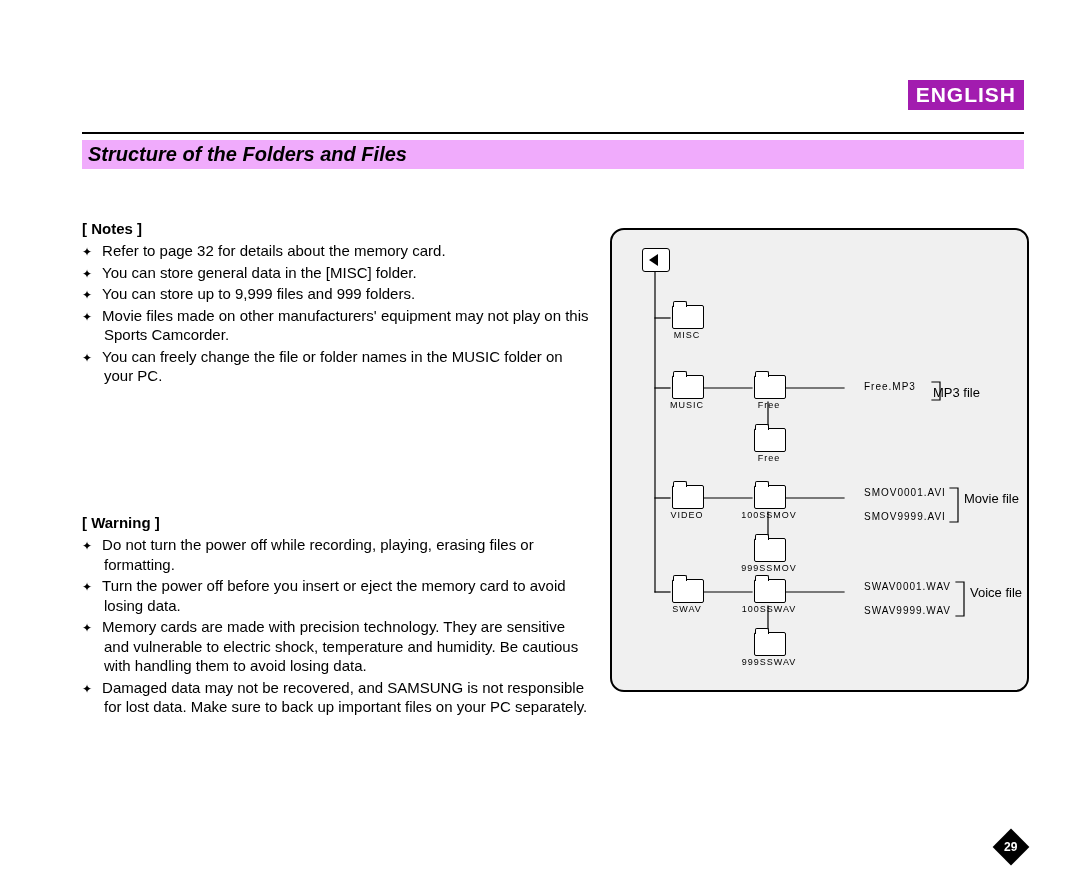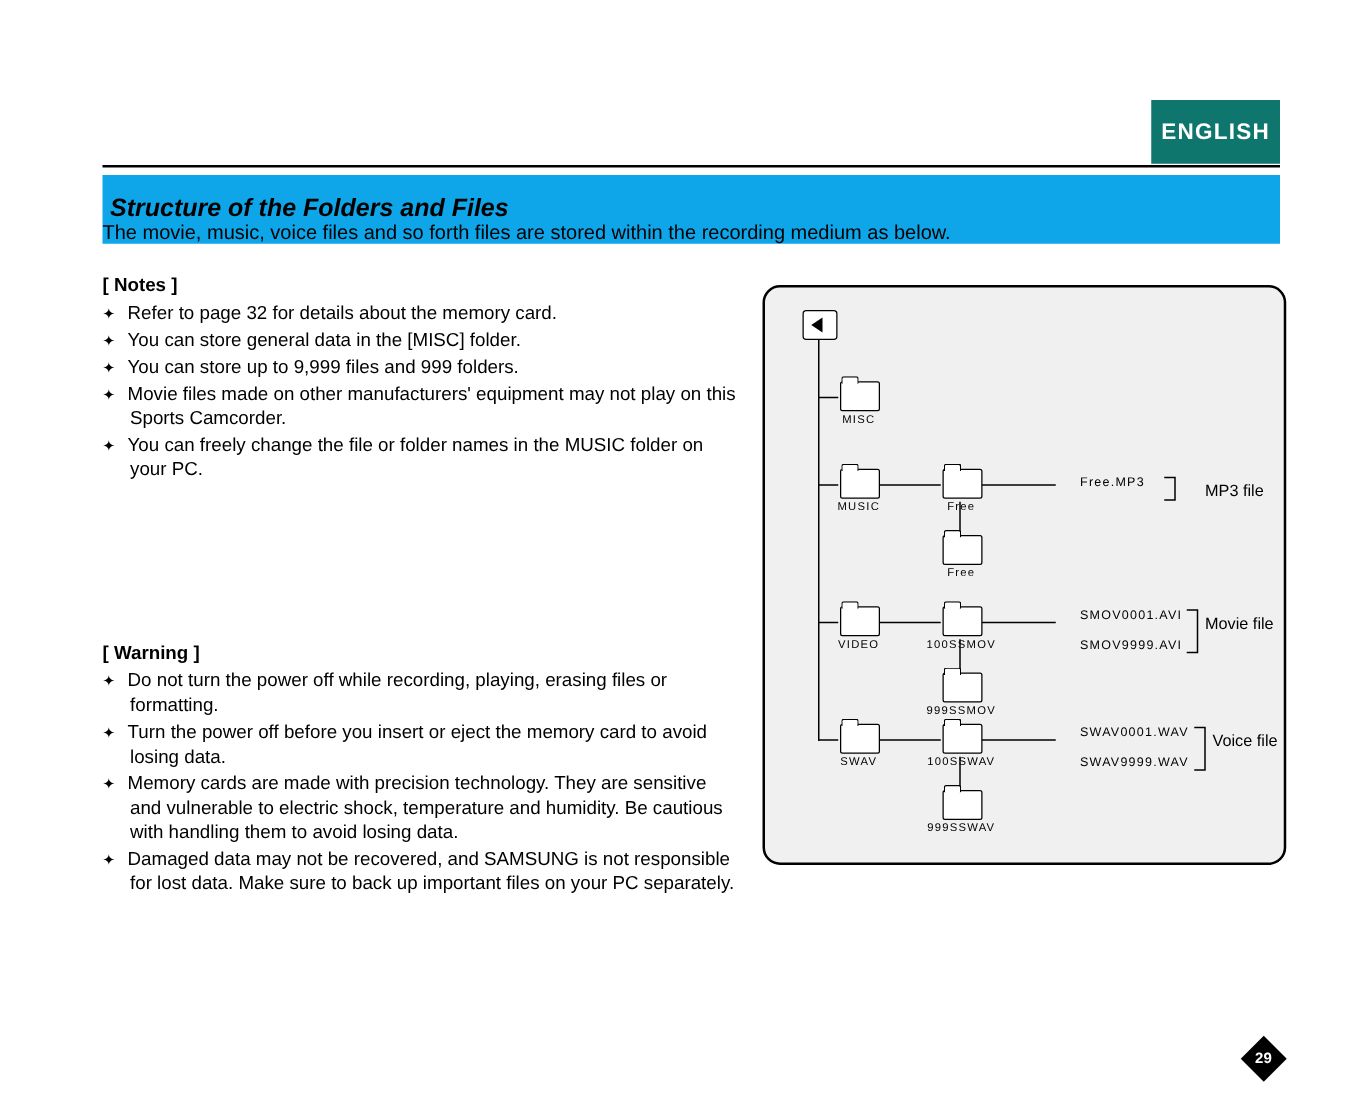--- a/index.html
+++ b/index.html
@@ -12,25 +12,25 @@
   }
   .page {
     position: relative;
     width: 1080px;
     height: 888px;
   }
   .lang-badge {
     position: absolute;
     top: 80px;
     right: 56px;
-    background: #0f766e;
+    background: #a21caf;
     color: #fff;
     font-weight: bold;
-    font-size: 18px;
-    padding: 15px 8px;
+    font-size: 21px;
+    padding: 3px 8px;
     letter-spacing: 1px;
   }
   .title {
     position: absolute;
     top: 95px;
     left: 82px;
     font-size: 28px;
     font-weight: bold;
   }
   .rule {
@@ -38,22 +38,22 @@
     top: 132px;
     left: 82px;
     right: 56px;
     border-top: 2px solid #000;
   }
   .subtitle-bar {
     position: absolute;
     top: 140px;
     left: 82px;
     right: 56px;
-    background: #0ea5e9;
-    padding: 16px 6px;
+    background: #f0abfc;
+    padding: 3px 6px;
     font-style: italic;
     font-weight: bold;
     font-size: 20px;
   }
   .intro {
     position: absolute;
     top: 178px;
     left: 82px;
     right: 56px;
     font-size: 16px;
@@ -188,21 +188,20 @@
 <body>
 
 <div class="page">
 
   <div class="lang-badge">ENGLISH</div>
 
   <div class="rule"></div>
 
   <div class="subtitle-bar">Structure of the Folders and Files</div>
 
-  <div class="intro">The movie, music, voice files and so forth files are stored within the recording medium as below.</div>
 
   <div class="notes-block">
     <div class="block-heading">[ Notes ]</div>
     <ul class="bullets">
       <li>Refer to page 32 for details about the memory card.</li>
       <li>You can store general data in the [MISC] folder.</li>
       <li>You can store up to 9,999 files and 999 folders.</li>
       <li>Movie files made on other manufacturers' equipment may not play on this Sports Camcorder.</li>
       <li>You can freely change the file or folder names in the MUSIC folder on your PC.</li>
     </ul>
@@ -279,21 +278,21 @@
     <div class="folder" style="top:308px;left:142px"></div>
     <div class="flabel" style="top:333px;left:126px">999SSMOV</div>
 
     <div class="folder" style="top:349px;left:142px"></div>
     <div class="flabel" style="top:374px;left:126px">100SSWAV</div>
 
     <div class="folder" style="top:402px;left:142px"></div>
     <div class="flabel" style="top:427px;left:126px">999SSWAV</div>
 
     <div class="filelabel" style="top:152px;left:235px;font-size:10px;letter-spacing:1px">Free.MP3</div>
-    <div class="big-label" style="top:155px;left:352px">MP3 file</div>
+    <div class="big-label" style="top:155px;left:321px">MP3 file</div>
 
     <div class="filelabel" style="top:258px;left:235px;font-size:10px;letter-spacing:1px">SMOV0001.AVI</div>
     <div class="filelabel" style="top:282px;left:235px;font-size:10px;letter-spacing:1px">SMOV9999.AVI</div>
     <div class="big-label" style="top:262px;left:352px;line-height:1.1">Movie file</div>
 
     <div class="filelabel" style="top:352px;left:235px;font-size:10px;letter-spacing:1px">SWAV0001.WAV</div>
     <div class="filelabel" style="top:376px;left:235px;font-size:10px;letter-spacing:1px">SWAV9999.WAV</div>
     <div class="big-label" style="top:356px;left:358px;line-height:1.1">Voice file</div>
   </div>
 

